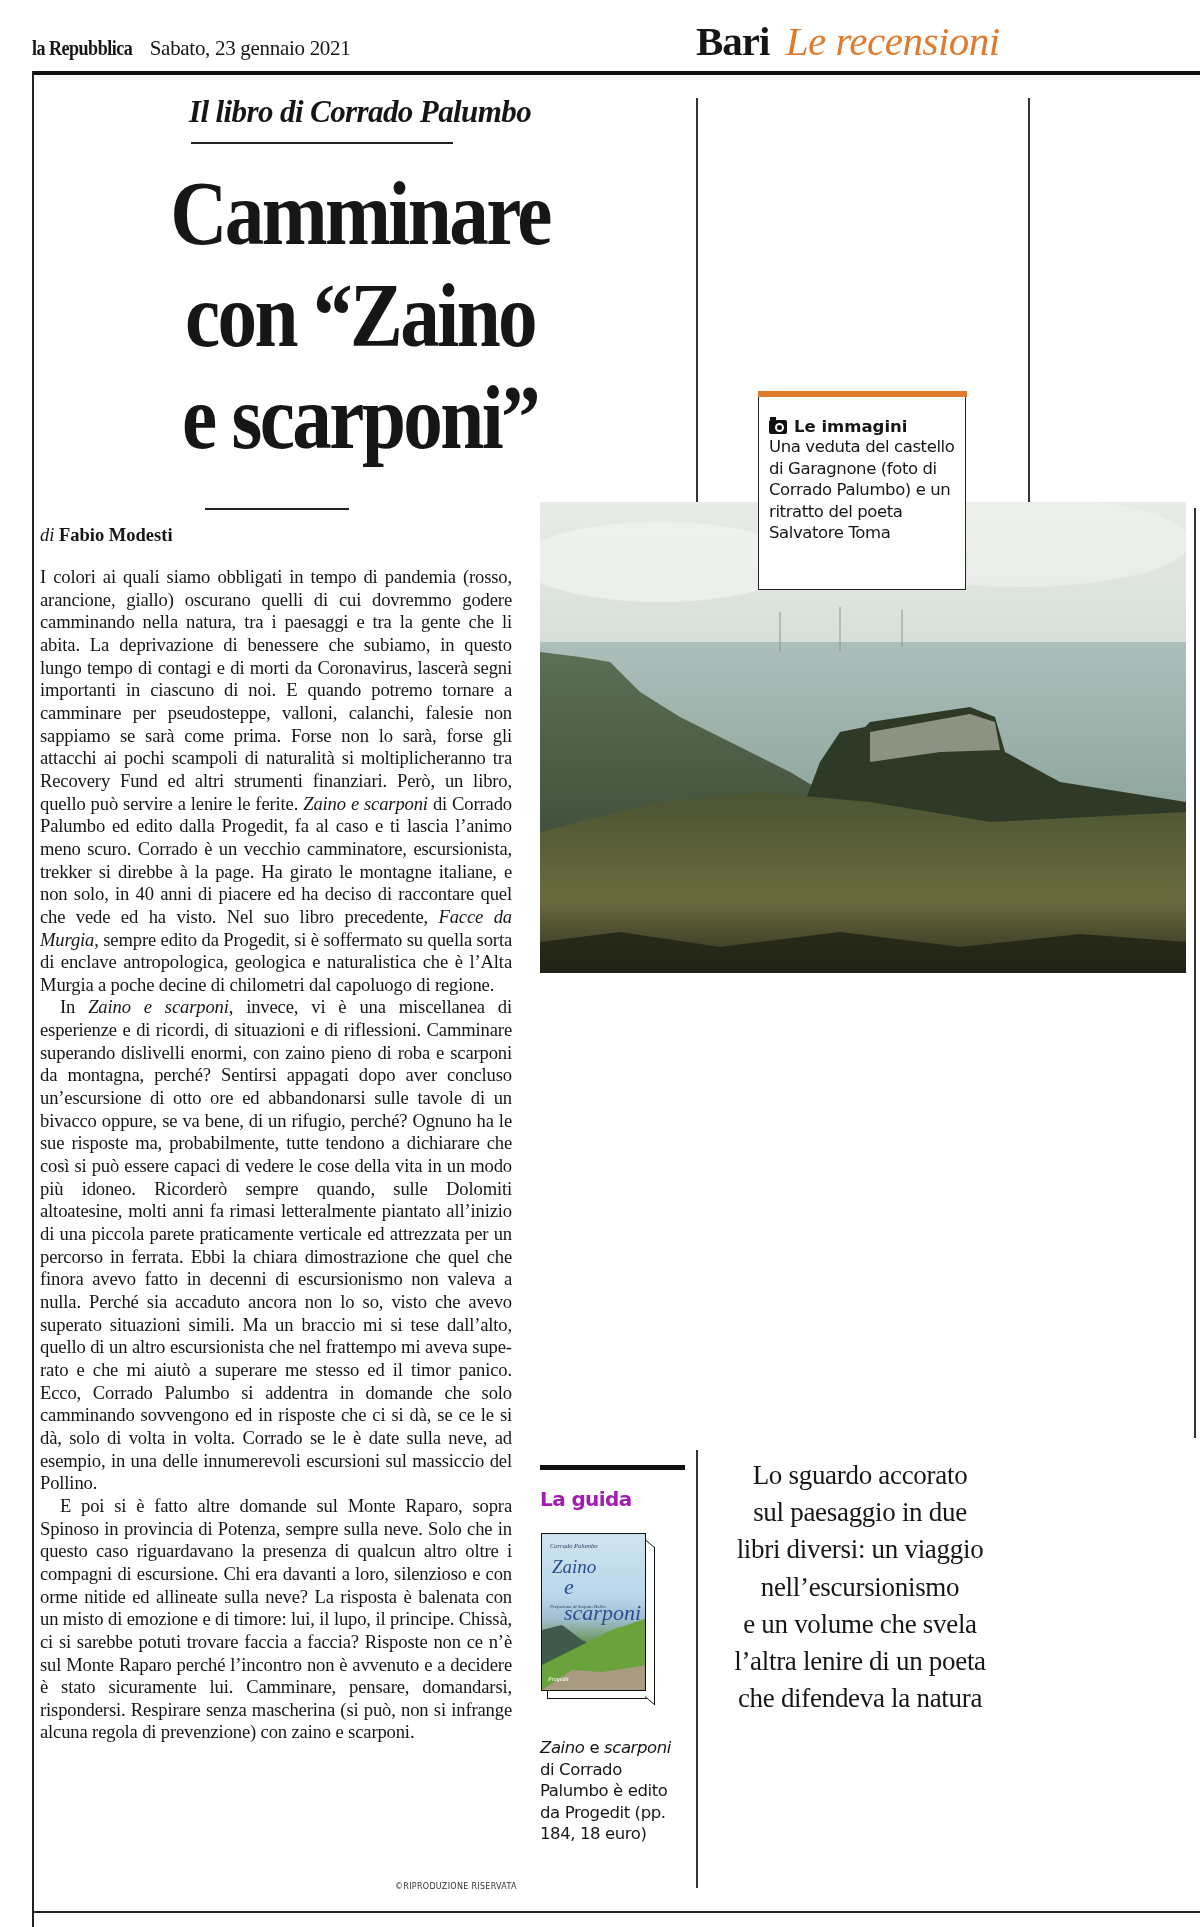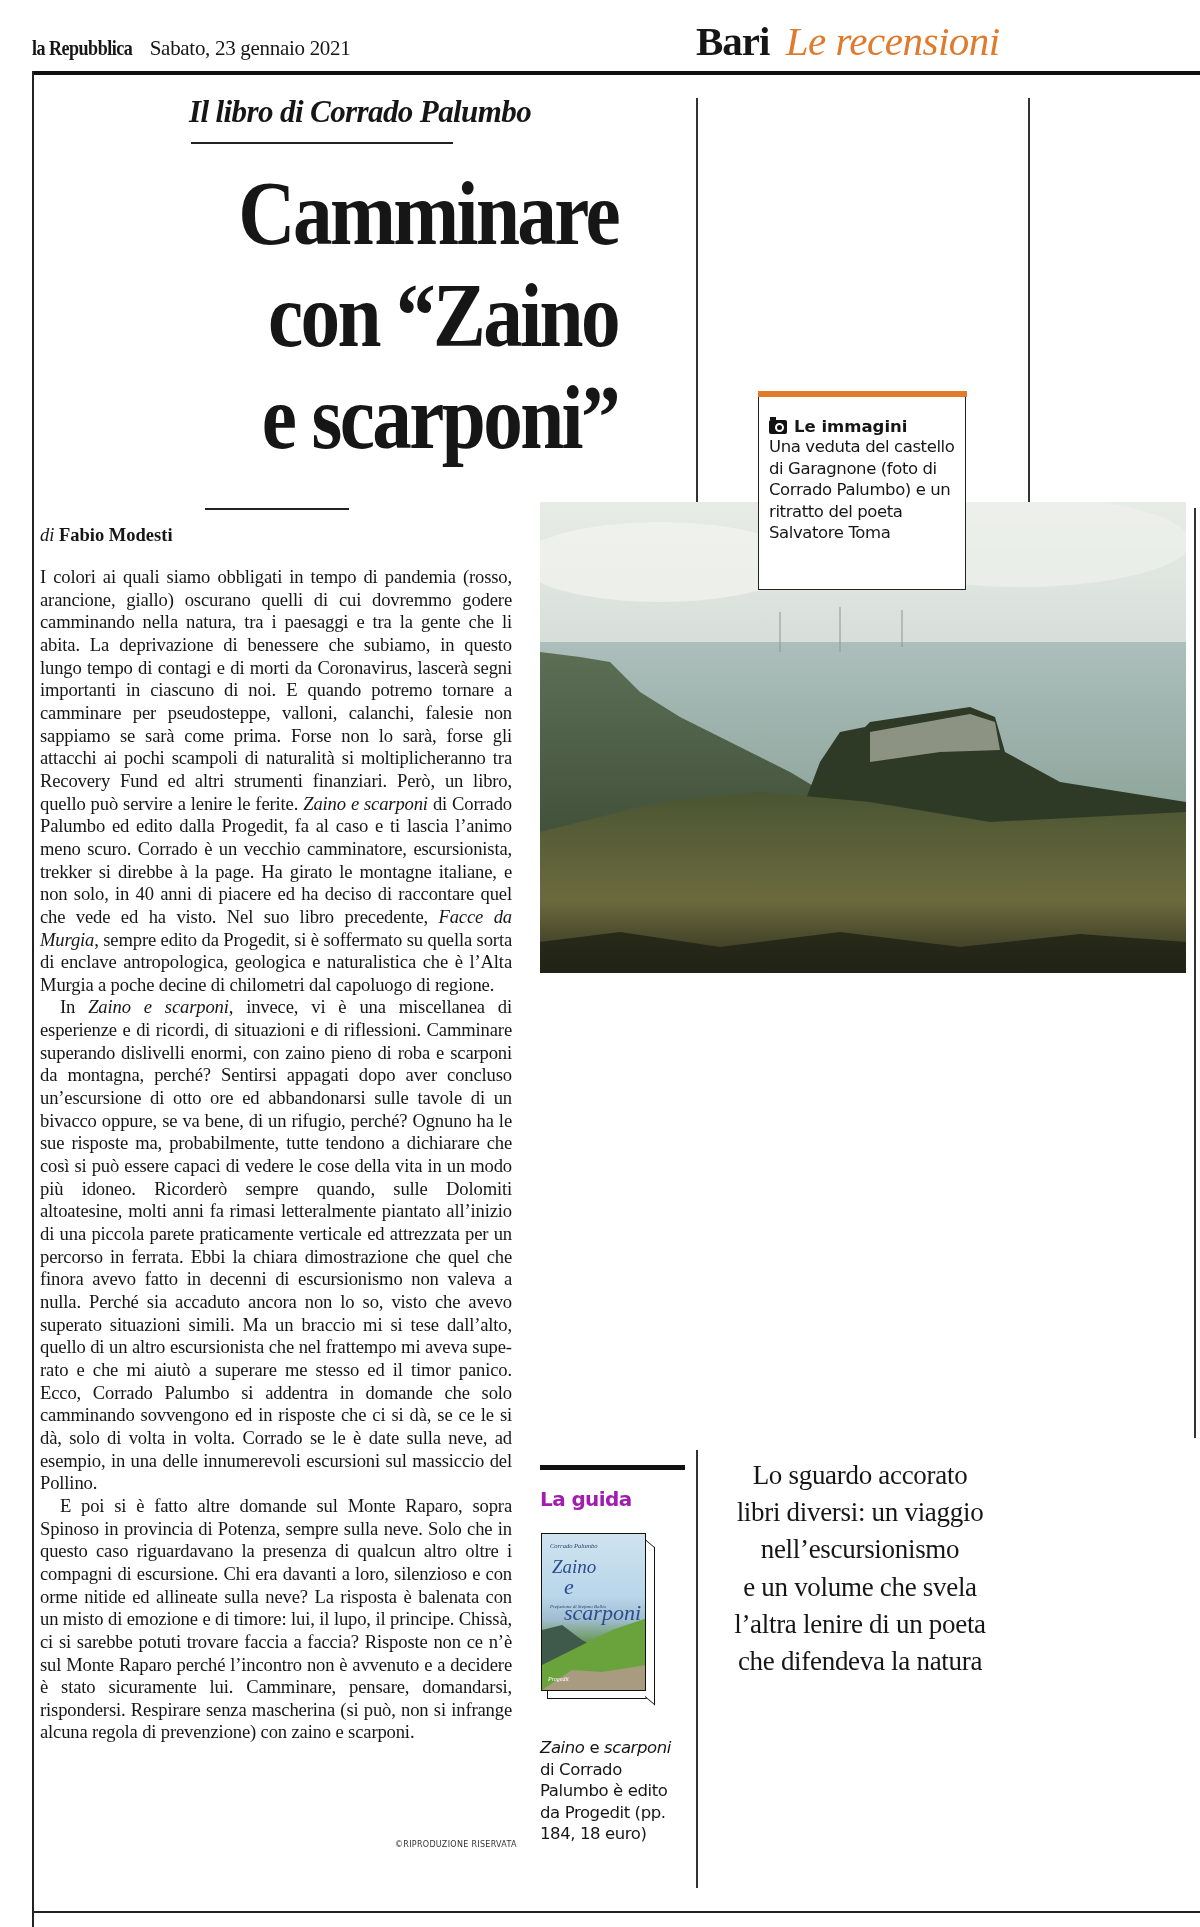--- a/index.html
+++ b/index.html
@@ -31,21 +31,21 @@
   #byline-rule { left: 205px; top: 508px; width: 144px; height: 1.5px; background: #222; }
   #byline { left: 40px; width: 470px; top: 525px; font-size: 18.5px; }
   #byline .di { font-style: italic; }
   #byline .author { font-weight: bold; }
 
   
   #body { left: 40px; top: 566px; width: 472px; font-size: 18.6px; line-height: 22.65px; text-align: justify; hyphens: manual; letter-spacing: -0.15px; }
   #body p { margin: 0; }
   #body p + p { text-indent: 20px; }
   #body em { font-style: italic; }
-  #copyright { left: 395px; top: 1840px; font-size: 8px; letter-spacing: 0.3px; color: #333; }
+  #copyright { left: 395px; top: 1882px; font-size: 8px; letter-spacing: 0.3px; color: #333; }
   #bottom-rule { left: 32px; top: 1911px; width: 1168px; height: 1.5px; background: #222; }
 
   
   #photo { left: 540px; top: 502px; width: 646px; height: 471px; overflow: hidden; background: #9aa59c; }
   #photo svg { display: block; }
 
   
   #caption-box { left: 758px; top: 391px; width: 208px; height: 199px; background: #ffffff; border: 1.5px solid #222; border-top: none; box-sizing: border-box; }
   #caption-box .bar { position: absolute; left: -1.5px; right: -1.5px; top: 0; height: 6px; background: #e07a2c; }
   #caption-title { position: absolute; left: 10px; top: 26px; font-size: 16.5px; font-weight: bold; white-space: nowrap; display: flex; align-items: center; }
@@ -88,21 +88,21 @@
 <div id="top-rule" class="abs"></div>
 <div id="left-border" class="abs"></div>
 
 <div class="abs vrule" style="left:696px; top:98px; height:404px;"></div>
 <div class="abs vrule" style="left:1028px; top:98px; height:404px;"></div>
 <div class="abs vrule" style="left:1194px; top:508px; height:930px;"></div>
 <div class="abs vrule" style="left:696px; top:1450px; height:438px;"></div>
 
 <div id="kicker" class="abs serif">Il libro di Corrado Palumbo</div>
 <div id="kicker-rule" class="abs"></div>
-<h1 id="headline" class="abs serif" style="margin:0;text-align:right;">
+<h1 id="headline" class="abs serif" style="margin:0;">
   <span class="hl-line">Camminare</span>
   <span class="hl-line">con “Zaino</span>
   <span class="hl-line">e scarponi”</span>
 </h1>
 
 <div id="byline-rule" class="abs"></div>
 <div id="byline" class="abs serif">
   <span class="di">di</span>
   <span class="author">Fabio Modesti</span>
 </div>
@@ -175,20 +175,21 @@
     <span class="cv-t1">Zaino</span>
     <span class="cv-t2">e scarponi</span>
     <span class="cv-pref">Prefazione di Stefano Bellio</span>
     <span class="cv-pub">Progedit</span>
   </div>
 </div>
 <div id="guida-text" class="abs sans"><em>Zaino</em><span> e </span><em>scarponi</em><span> di Corrado Palumbo è edito da Progedit (pp. 184, 18 euro)</span></div>
 
 <div id="pullquote" class="abs serif">
   <span>Lo sguardo accorato</span>
+  <span>sul paesaggio in due</span>
   <span>libri diversi: un viaggio</span>
   <span>nell’escursionismo</span>
   <span>e un volume che svela</span>
   <span>l’altra lenire di un poeta</span>
   <span>che difendeva la natura</span>
 </div>
 
 <div id="bottom-rule" class="abs"></div>
 
 </body></html>

